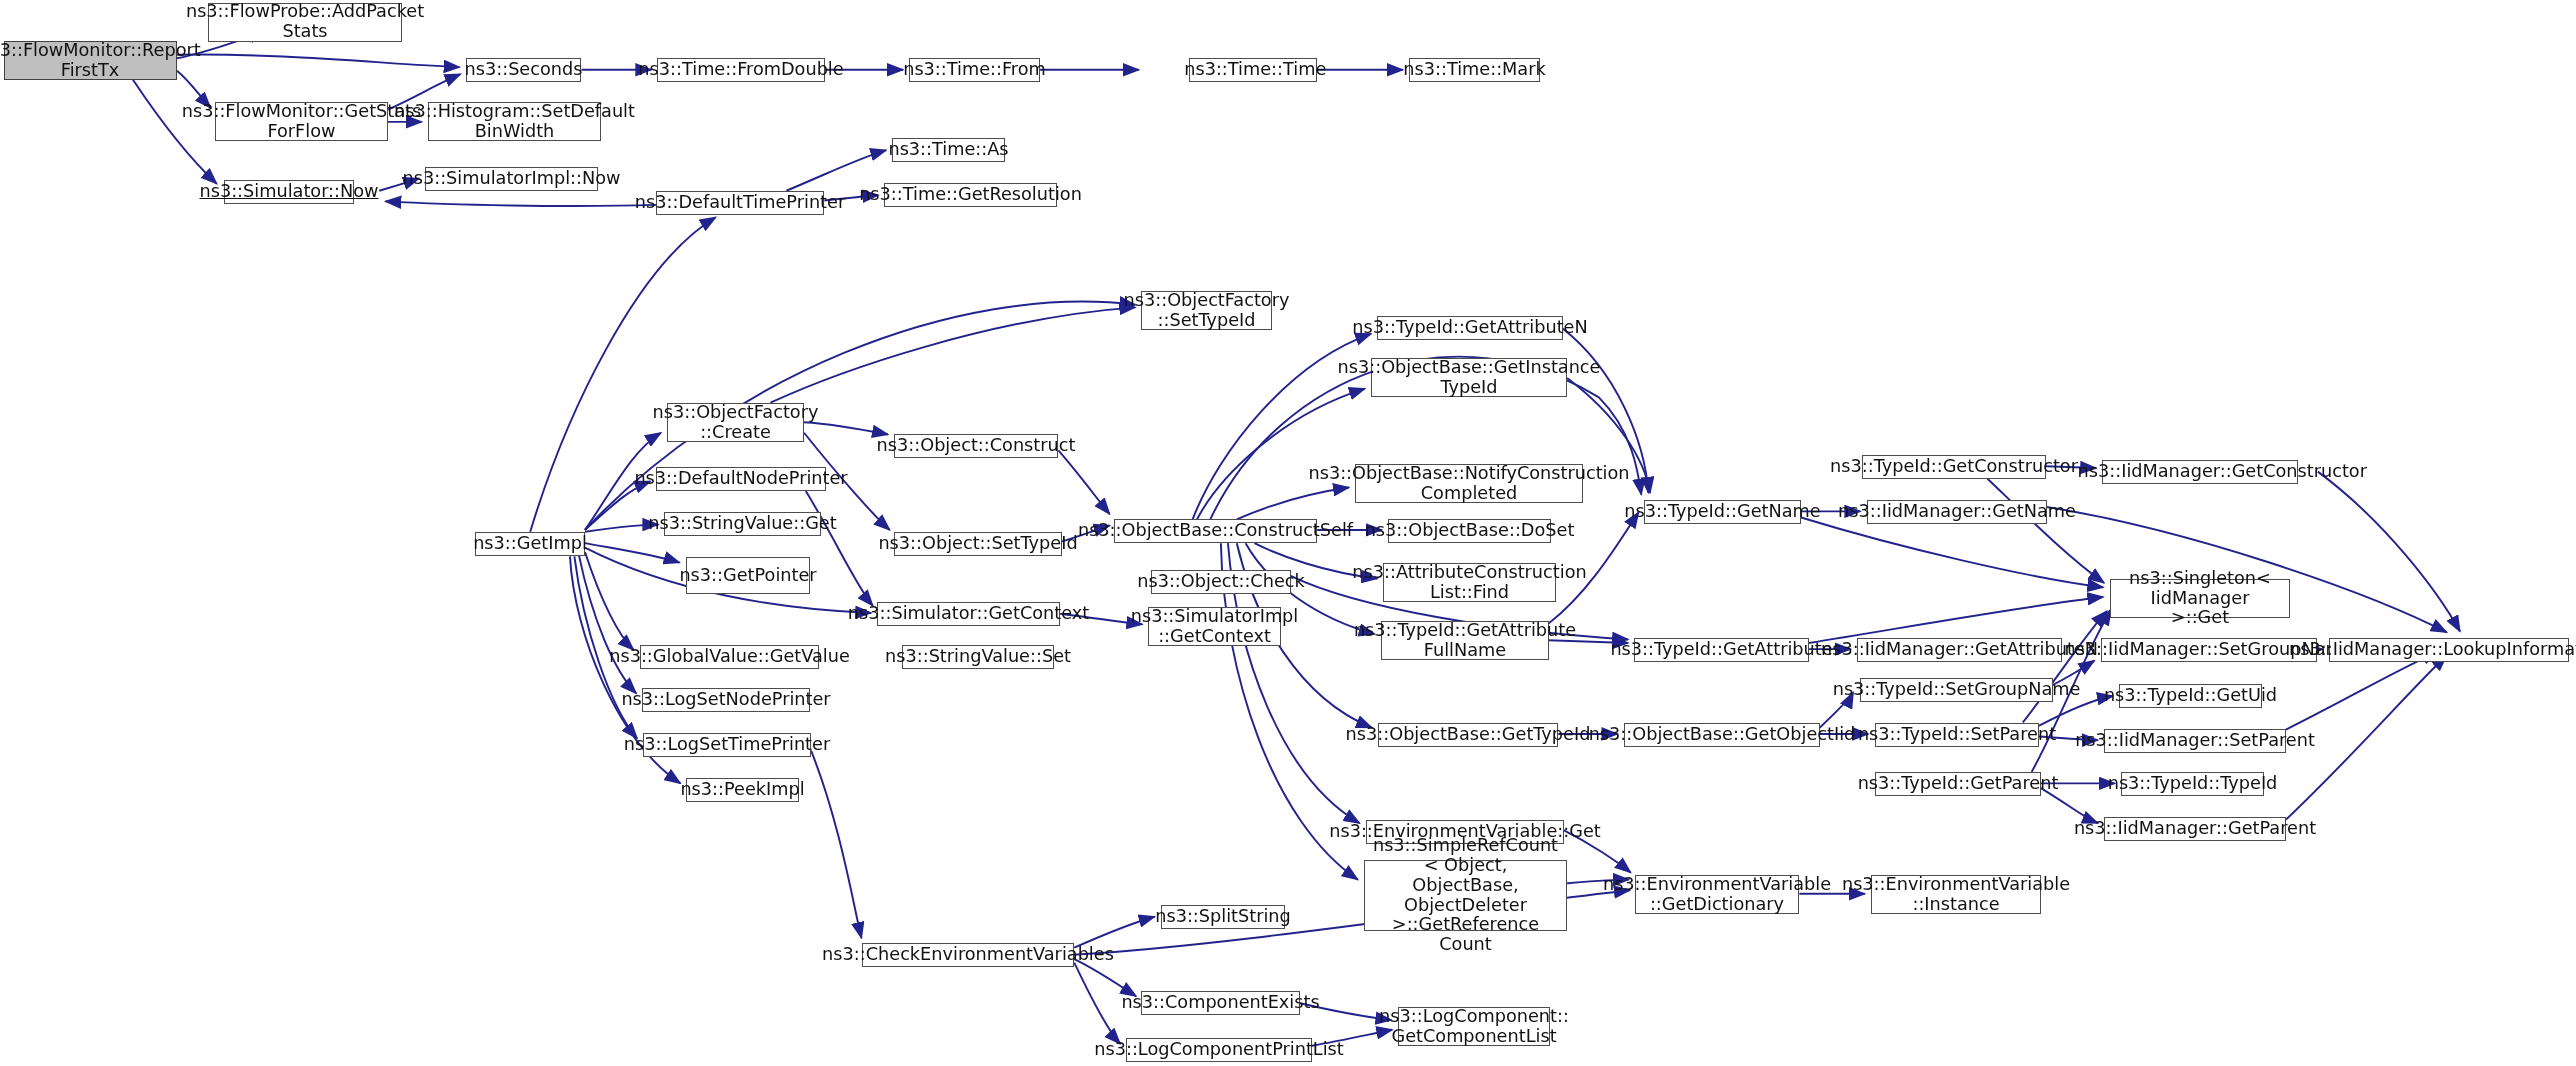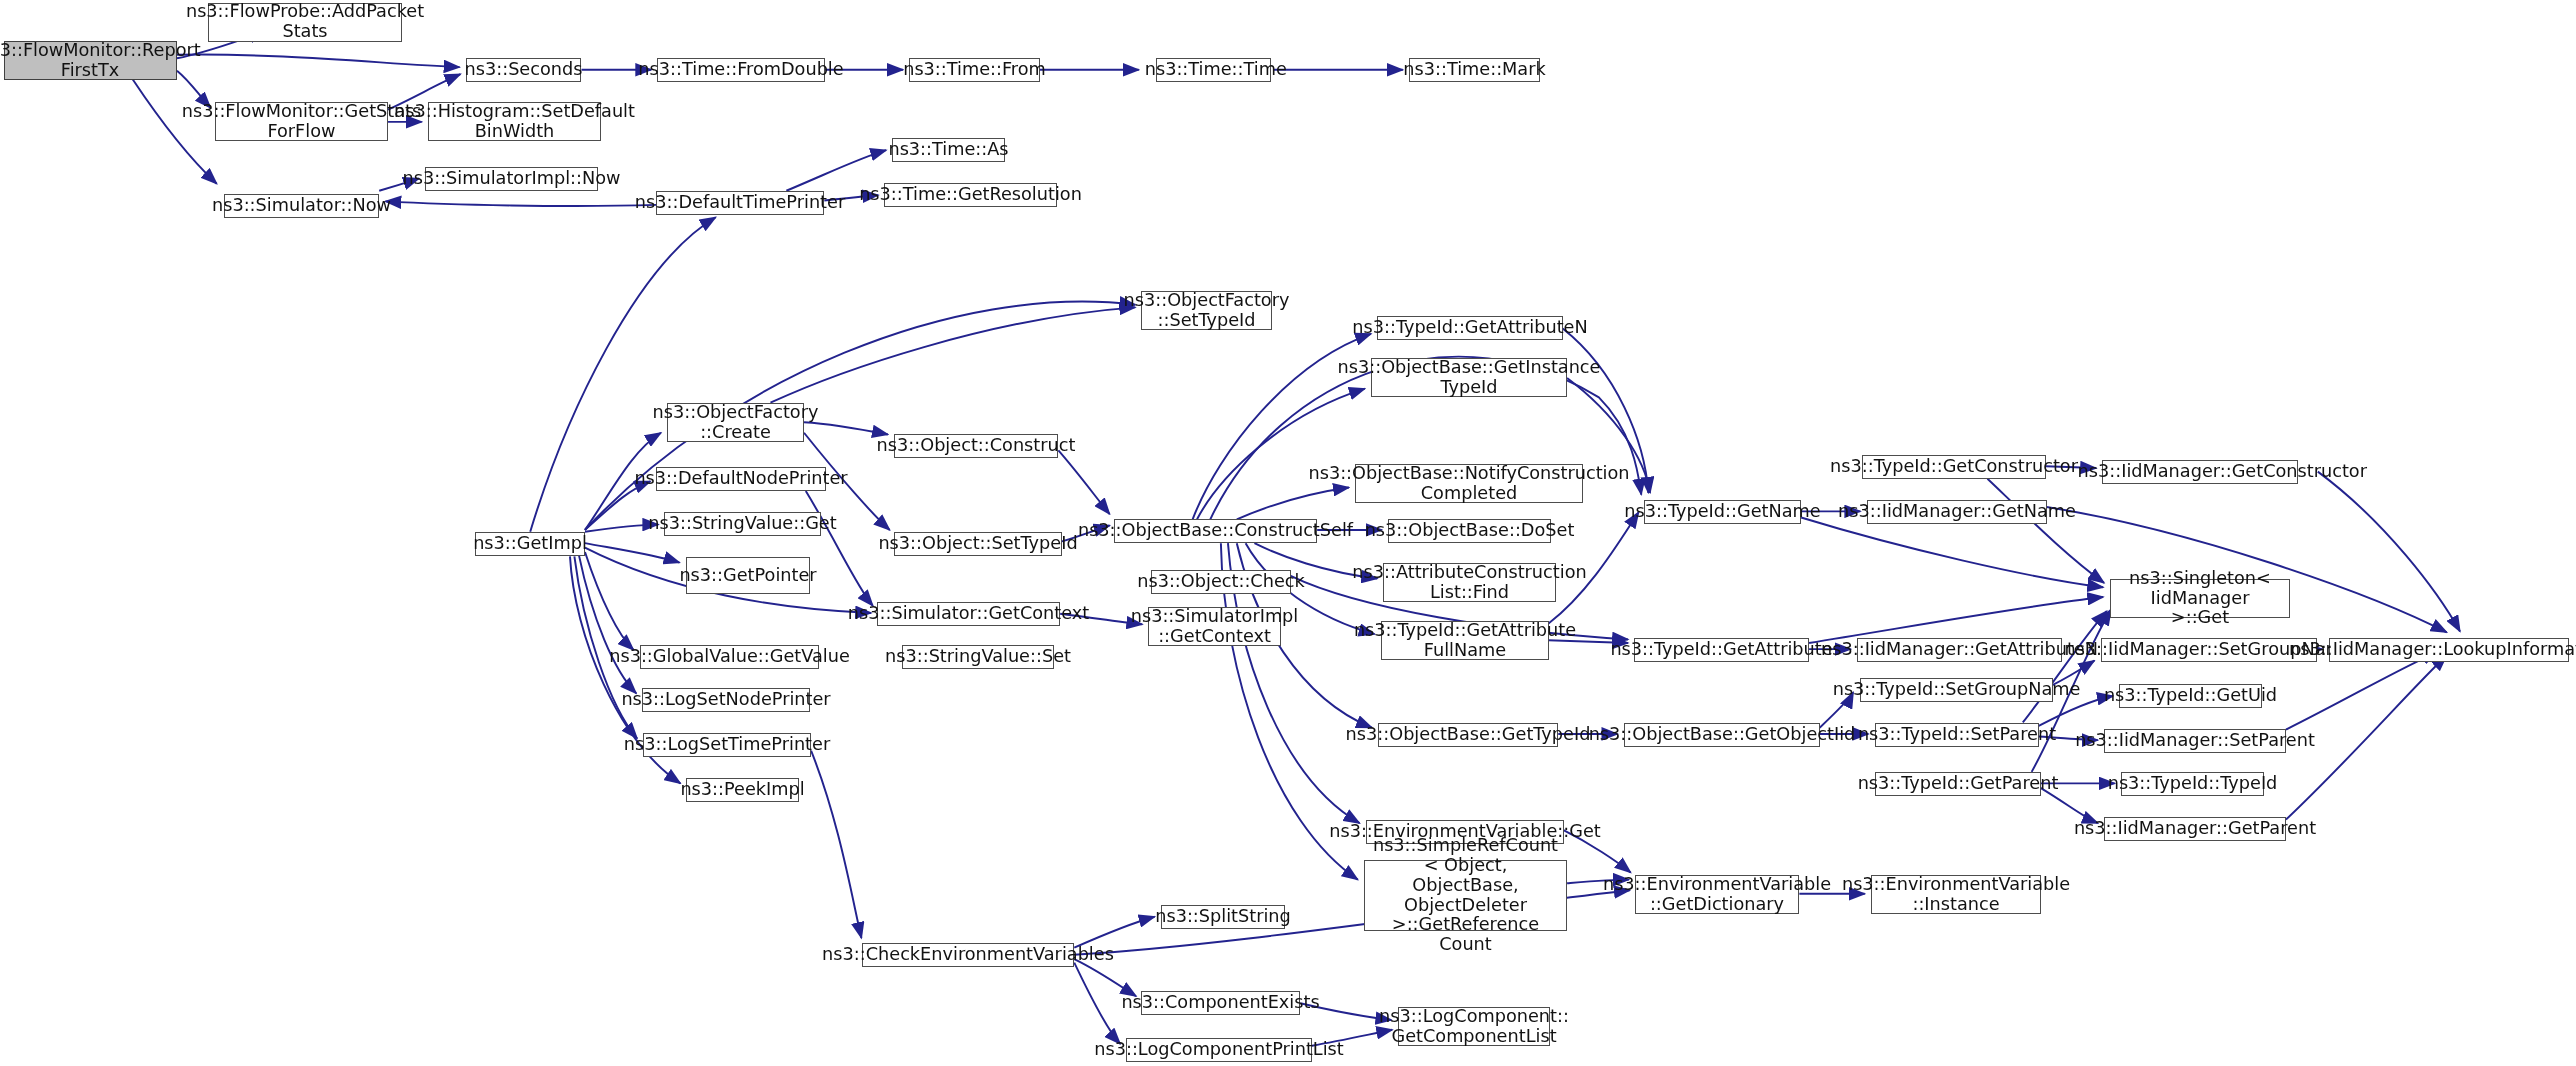--- a/index.html
+++ b/index.html
@@ -122,30 +122,30 @@
       <div class="node" style="left: 428px; top: 102px; width: 173px; height: 39px;">
         <span class="lbl">ns3::Histogram::SetDefault
 BinWidth</span>
       </div>
       <div class="node" style="left: 657px; top: 58px; width: 168px; height: 24px;">
         <span class="lbl">ns3::Time::FromDouble</span>
       </div>
       <div class="node" style="left: 909px; top: 58px; width: 131px; height: 24px;">
         <span class="lbl">ns3::Time::From</span>
       </div>
-      <div class="node" style="left: 1156px; top: 58px; width: 115px; height: 24px; padding-left: 8px;">
+      <div class="node" style="left: 1189px; top: 58px; width: 128px; height: 24px; padding-left: 8px;">
         <span class="lbl">ns3::Time::Time</span>
       </div>
       <div class="node" style="left: 1409px; top: 58px; width: 131px; height: 24px;">
         <span class="lbl">ns3::Time::Mark</span>
       </div>
       <div class="node" style="left: 425px; top: 167px; width: 173px; height: 24px;">
         <span class="lbl">ns3::SimulatorImpl::Now</span>
       </div>
-      <div class="node" style="left: 224px; top: 194px; width: 155px; height: 24px;">
+      <div class="node" style="left: 224px; top: 180px; width: 130px; height: 24px; text-decoration: underline;">
         <span class="lbl">ns3::Simulator::Now</span>
       </div>
       <div class="node" style="left: 656px; top: 191px; width: 168px; height: 24px;">
         <span class="lbl">ns3::DefaultTimePrinter</span>
       </div>
       <div class="node" style="left: 892px; top: 138px; width: 113px; height: 24px;">
         <span class="lbl">ns3::Time::As</span>
       </div>
       <div class="node" style="left: 884px; top: 183px; width: 173px; height: 24px;">
         <span class="lbl">ns3::Time::GetResolution</span>

